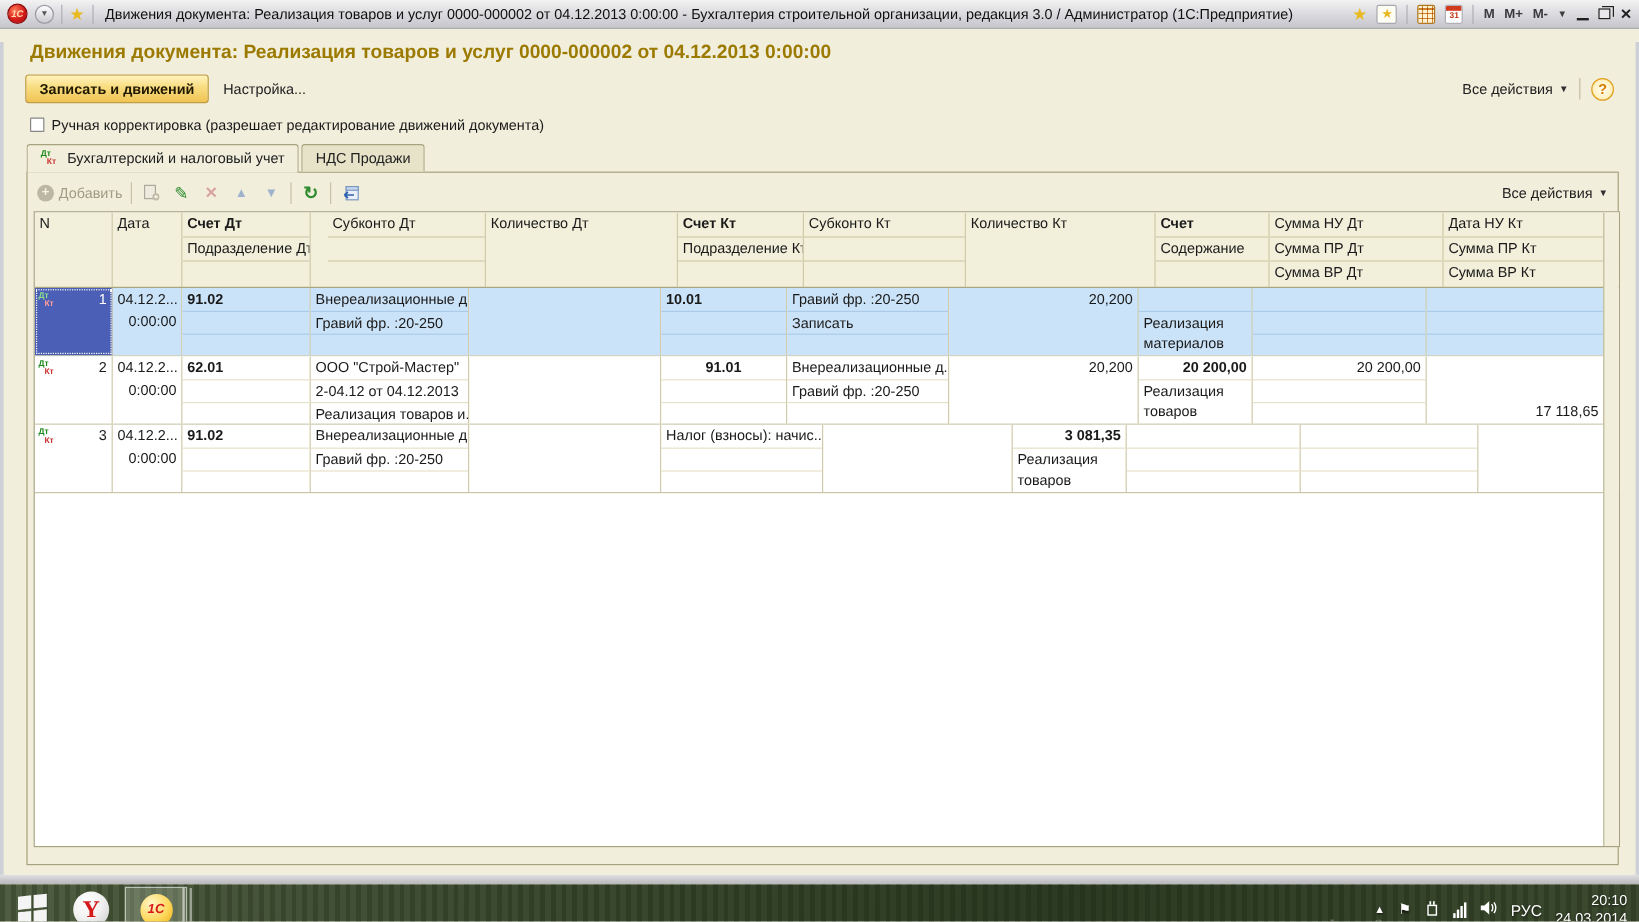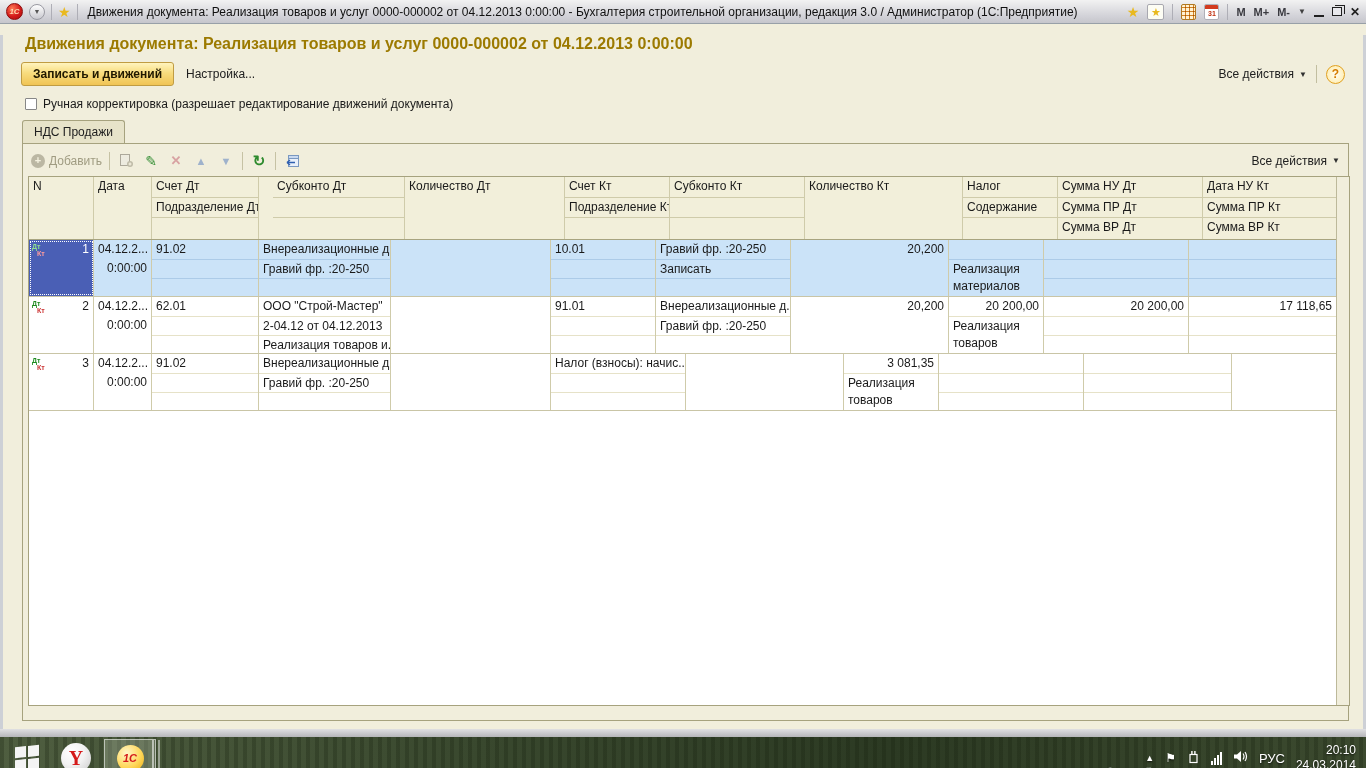--- a/index.html
+++ b/index.html
@@ -86,21 +86,21 @@
   
   .tablewrap{position:relative;margin-top:2px;width:1322px;height:530px;background:#FFFFFF;
     border:1px solid #A6A27E;overflow:hidden;}
   .vstrip{position:absolute;top:0;right:0;bottom:0;width:13px;background:#F1EEDC;border-left:1px solid #BDB99A;}
   .grow{display:flex;}
   .ghead{background:#F2EFDA;border-bottom:1px solid #A8A480;}
   .gcell{border-right:1px solid #CFCBAA;overflow:hidden;position:relative;flex:0 0 auto;}
   .ghead .gcell{height:62px;}
   .hbox{height:20px;line-height:19px;padding:0 4px;white-space:nowrap;overflow:hidden;}
   .hbox.sep{border-top:1px solid #CFCBAA;}
-  .b{font-weight:normal;}
+  .b{font-weight:bold;}
   .r{text-align:right;}
   .drow{height:57px;border-bottom:1px solid #C9C5A6;background:#FFFFFF;}
   .drow .line{height:19px;line-height:18px;padding:0 4px;white-space:nowrap;overflow:hidden;}
   .drow .line.sep{border-top:1px solid #E6E2C8;}
   .drow .content{height:37px;line-height:17px;padding:1px 4px;border-top:1px solid #E6E2C8;
     white-space:normal;overflow:hidden;}
   .drow.sel .gcell{background:#CBE3F8;}
   .drow.sel .line.sep,.drow.sel .content{border-top-color:#ACCBE8;}
   .ncell .dtkt{position:absolute;top:3px;left:3px;}
   .rownum{position:absolute;top:2px;right:4px;}
@@ -187,20 +187,27 @@
     <span class="cmd-vsep"></span>
     <span class="helpbtn">?</span>
   </div>
 
   <div class="checkbox-row">
     <span class="cb"></span>
     <span>Ручная корректировка (разрешает редактирование движений документа)</span>
   </div>
 
   <div class="tabs">
+    <div class="tab active">
+      <span class="dtkt">
+        <span class="d">Дт</span>
+        <span class="k">Кт</span>
+      </span>
+      <span>Бухгалтерский и налоговый учет</span>
+    </div>
     <div class="tab">
       <span>НДС Продажи</span>
     </div>
   </div>
 
   <div class="panel">
     <div class="toolbar">
       <span class="tb-add">
         <span class="addci">+</span>
         <span>Добавить</span>
@@ -262,21 +269,21 @@
             </div>
             <div class="gcell" style="width: 135px;">
               <div class="hbox">Субконто Кт</div>
               <div class="hbox sep"></div>
               <div class="hbox sep"></div>
             </div>
             <div class="gcell" style="width: 158px;">
               <div class="hbox">Количество Кт</div>
             </div>
             <div class="gcell" style="width: 95px;">
-              <div class="hbox b">Налог</div>
+              <div class="hbox b">Счет</div>
               <div class="hbox sep">Содержание</div>
               <div class="hbox sep"></div>
             </div>
             <div class="gcell" style="width: 145px;">
               <div class="hbox">Сумма НУ Дт</div>
               <div class="hbox sep">Сумма ПР Дт</div>
               <div class="hbox sep">Сумма ВР Дт</div>
             </div>
             <div class="gcell" style="width: 148px;">
               <div class="hbox">Дата НУ Кт</div>
@@ -355,21 +362,21 @@
               <div class="line sep"></div>
             </div>
             <div class="gcell" style="width: 132px;">
               <div class="line">ООО "Строй-Мастер"</div>
               <div class="line sep">2-04.12 от 04.12.2013</div>
               <div class="line sep">Реализация товаров и...</div>
             </div>
             <div class="gcell" style="width: 160px;">
               <div class="line r"></div>
             </div>
-            <div class="gcell" style="width: 105px;">
+            <div class="gcell" style="width: 105px; text-align: center;">
               <div class="line b">91.01</div>
               <div class="line sep"></div>
               <div class="line sep"></div>
             </div>
             <div class="gcell" style="width: 135px;">
               <div class="line">Внереализационные д...</div>
               <div class="line sep">Гравий фр. :20-250</div>
               <div class="line sep"></div>
             </div>
             <div class="gcell" style="width: 158px;">
@@ -377,21 +384,21 @@
             </div>
             <div class="gcell" style="width: 95px;">
               <div class="line r b">20 200,00</div>
               <div class="content">Реализация товаров</div>
             </div>
             <div class="gcell" style="width: 145px;">
               <div class="line r">20 200,00</div>
               <div class="line sep r"></div>
               <div class="line sep r"></div>
             </div>
-            <div class="gcell" style="width: 148px;">
+            <div class="gcell" style="width: 148px; margin-top: 37px;">
               <div class="line r">17 118,65</div>
               <div class="line sep r"></div>
               <div class="line sep r"></div>
             </div>
           </div>
           <div class="grow drow">
             <div class="gcell ncell" style="width: 65px;">
               <span class="dtkt">
                 <span class="d">Дт</span>
                 <span class="k">Кт</span>

